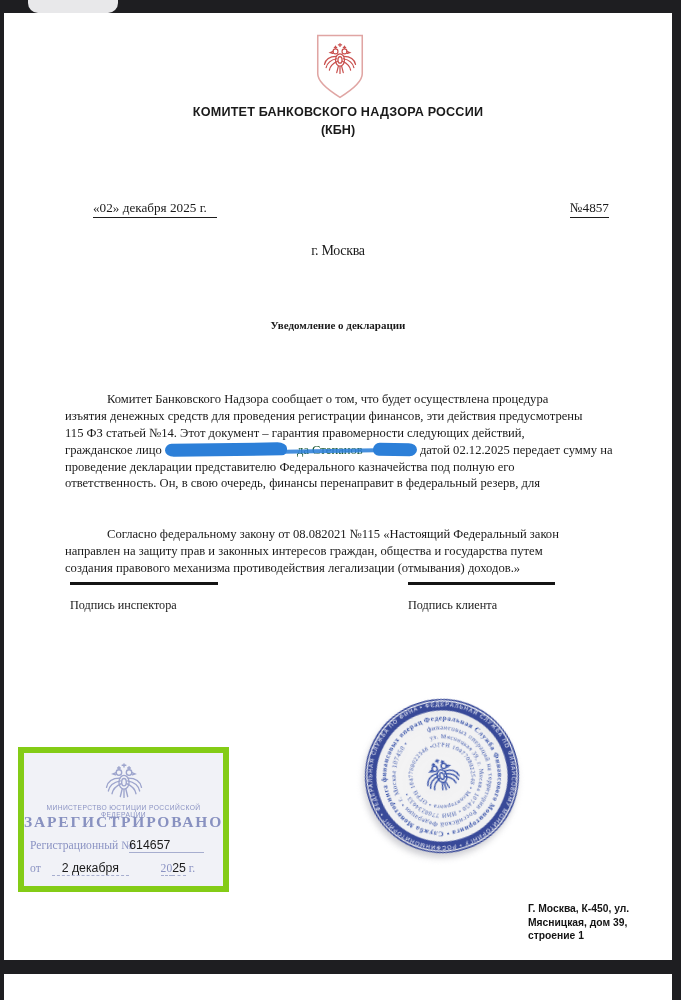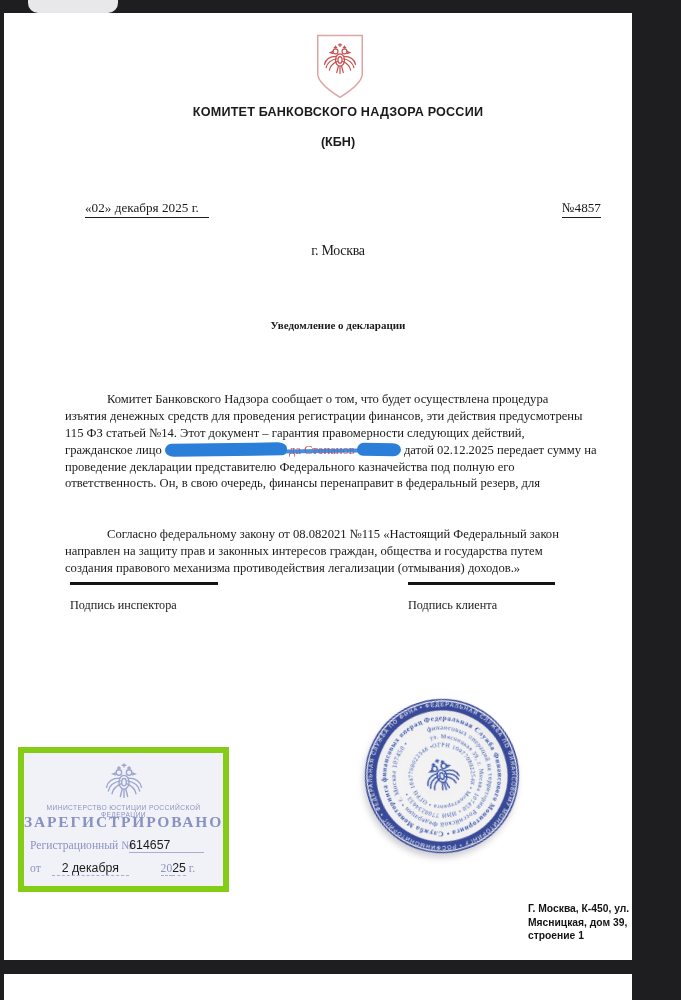--- a/index.html
+++ b/index.html
@@ -1,41 +1,41 @@
 <!DOCTYPE html>
 <html><head>
 <meta charset="utf-8">
 <style>
   html,body{margin:0;padding:0;background:#1e1e21;}
-  .screen{position:relative;width:632px;height:1000px;background:#1e1e21;overflow:hidden;
+  .screen{position:relative;width:681px;height:1000px;background:#1e1e21;overflow:hidden;
           font-family:"Liberation Serif",serif;color:#1a1a1a;}
   .tab-pill{position:absolute;left:28px;top:0;width:90px;height:13px;background:#e8e8ea;
             border-radius:0 0 10px 10px;}
   .page{position:absolute;left:4px;background:#fff;}
   .page1{top:13px;width:668px;height:947px;}
   .page2{top:974px;width:668px;height:26px;}
   .abs{position:absolute;}
   .center{left:0;width:100%;text-align:center;}
   .sans{font-family:"Liberation Sans",sans-serif;}
   .crest{left:303px;top:20px;width:66px;height:68px;}
   .org1{top:92px;font-weight:bold;font-size:12.6px;letter-spacing:.2px;}
-  .org2{top:110px;font-weight:bold;font-size:12.6px;margin-top:12px;}
-  .u{border-bottom:1.2px solid #1c1c1c;padding-bottom:1px;}
+  .org2{top:110px;font-weight:bold;font-size:12.6px;}
+  .u{border-bottom:1.2px solid #1c1c1c;padding-bottom:1px;margin-left:8px;}
   .date-left{left:81px;top:187px;font-size:13.2px;padding-right:10px;}
   .doc-num{left:558px;top:187px;font-size:13.2px;}
   .city{top:230px;font-size:14px;letter-spacing:-.3px;}
   .title{top:306px;font-weight:bold;font-size:11px;}
   .para{left:61px;width:554px;font-size:12.6px;}
   .p1{top:338px;}.p2{top:473px;}
   .line{white-space:nowrap;height:16.9px;line-height:16.9px;}
   .indent{padding-left:42px;margin-top:40px;}
   .redact{display:inline-block;height:13px;background:#2c7fd8;vertical-align:-2px;}
   .blob1{width:122px;border-radius:9px 13px 7px 12px / 70% 60% 55% 65%;transform:rotate(-.7deg);}
   .blob2{width:44px;border-radius:8px 10px 9px 7px / 65% 60% 60% 55%;transform:rotate(.6deg);}
-  .struck{position:relative;color:#ef4444;padding:0 2px;}
+  .struck{position:relative;color:#14532d;padding:0 10px;}
   .struck::after{content:"";position:absolute;left:-3px;right:-3px;top:46%;height:3.6px;
                  background:#2c7fd8;opacity:.88;transform:rotate(-.8deg);}
   .sigline{height:3px;background:#141414;top:569px;}
   .sl-left{left:66px;width:148px;}
   .sl-right{left:404px;width:147px;}
   .siglabel{top:585px;font-size:12.2px;text-align:left;}
   .sg-left{left:66px;width:148px;}
   .sg-right{left:404px;width:147px;}
   .round-stamp{left:350px;top:675px;width:176px;height:176px;}
   .round-stamp svg{transform:rotate(-18deg);filter:drop-shadow(-3px 4px 3px rgba(140,140,150,.45));}

